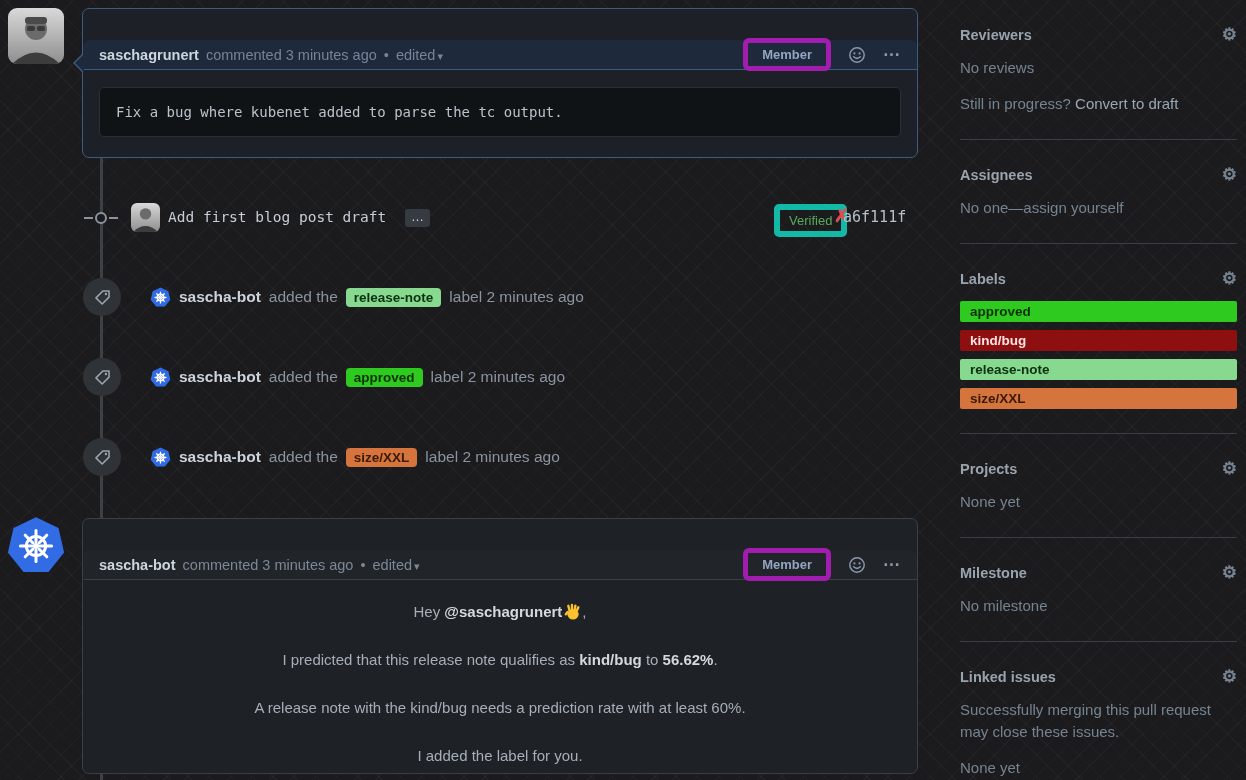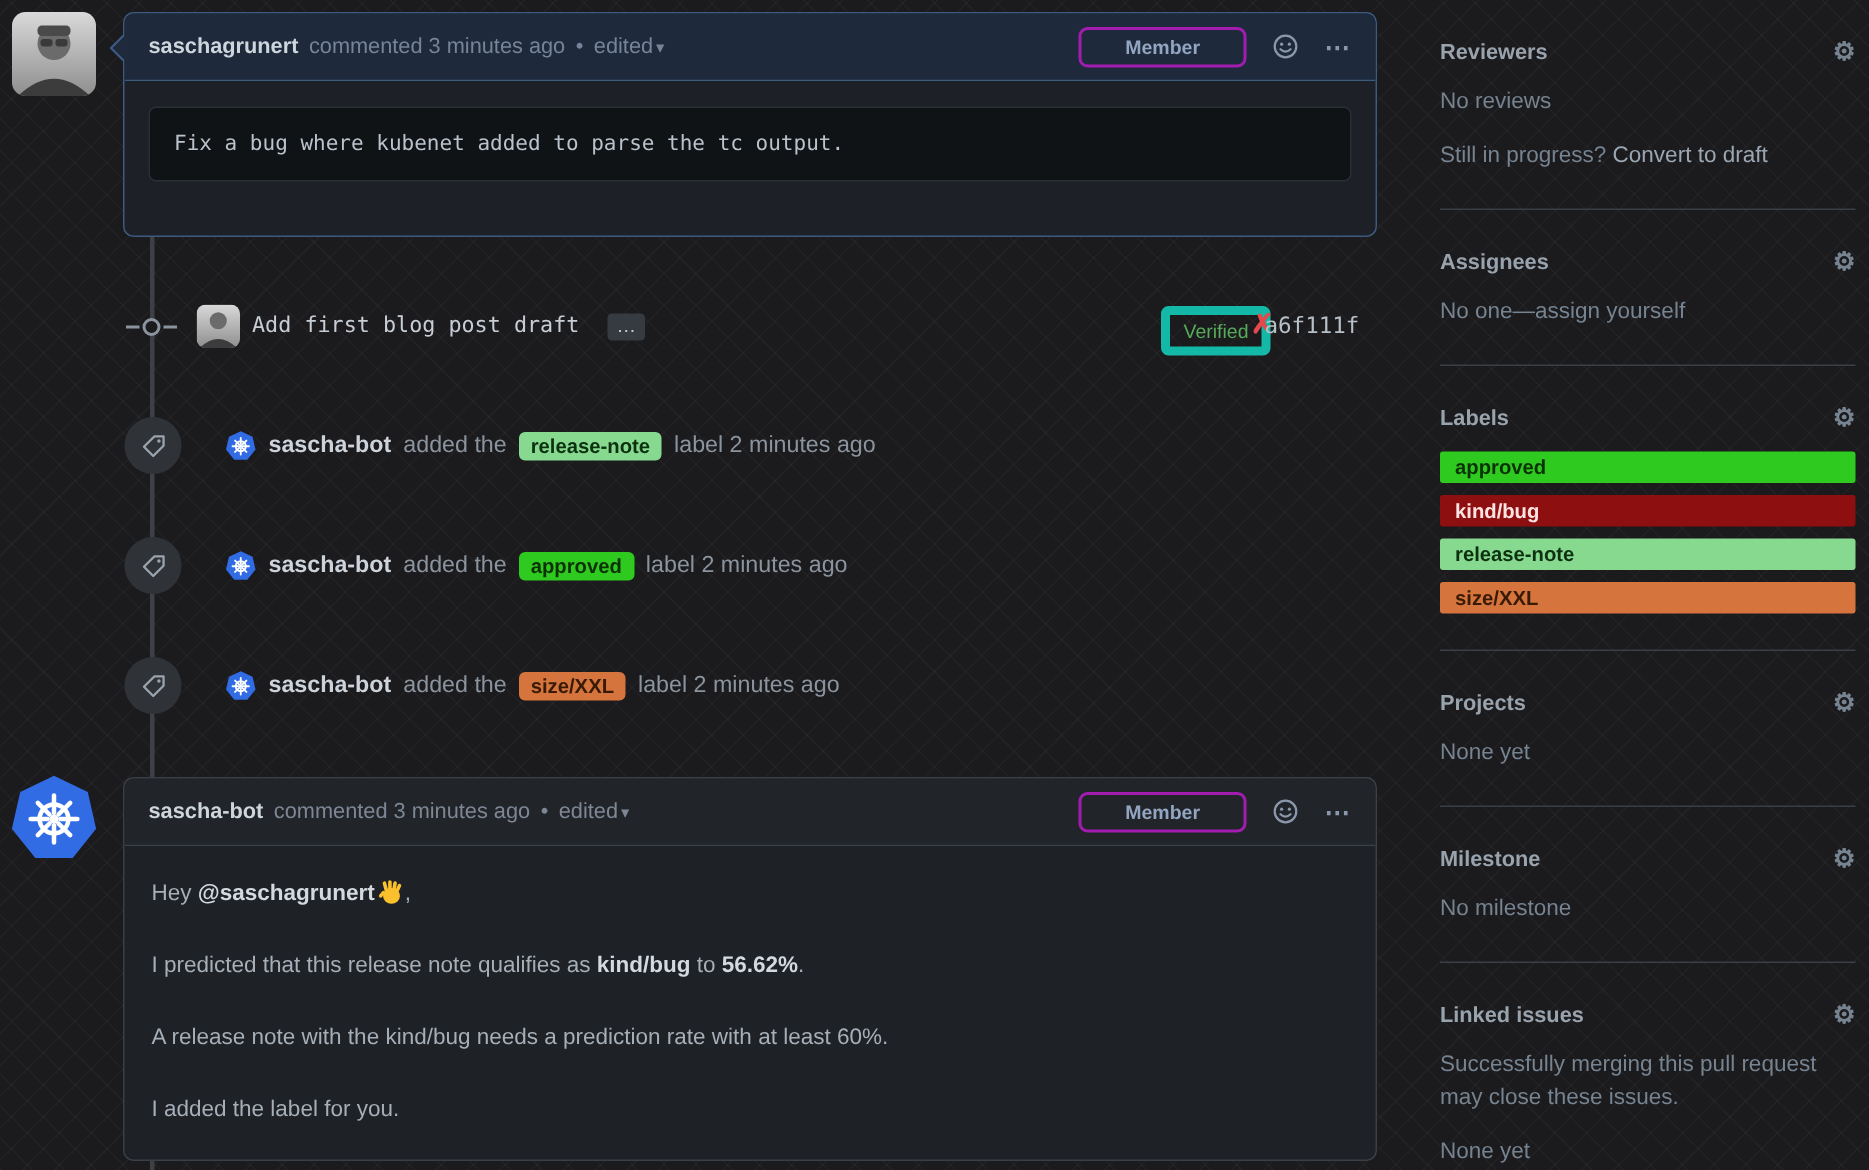--- a/index.html
+++ b/index.html
@@ -16,46 +16,46 @@
 
   
   .avatar-lg { position:absolute; width:56px; height:56px; border-radius:9px; overflow:hidden; z-index:2; }
   .avatar-sm { position:absolute; width:29px; height:29px; border-radius:6px; overflow:hidden; z-index:2; }
   .hept { display:block; }
 
   
   .comment { position:absolute; left:82px; width:836px; border-radius:7px; z-index:1; }
   .comment-1 { top:8px; height:150px; background:#1d2026; border:1px solid #3d5a80; }
   .comment-2 { top:518px; height:256px; background:#1e2125; border:1px solid #3a4048; overflow:hidden; }
-  .c-header { position:relative; height:45px; display:flex; align-items:center; gap:7px; padding:0 16px; border-bottom:1px solid; border-radius:6px 6px 0 0; }
+  .c-header { position:relative; height:30px; display:flex; align-items:center; gap:7px; padding:0 16px; border-bottom:1px solid; border-radius:6px 6px 0 0;margin-top:31px; }
   .comment-1 .c-header { background:#1e2a3b; border-color:#3d5a80; }
   .comment-2 .c-header { background:#212529; border-color:#3a4048; }
   .arrow-outer, .arrow-inner { position:absolute; top:14px; width:0; height:0; border:9px solid transparent; }
   .arrow-outer { left:-19px; }
   .arrow-inner { left:-17px; }
   .comment-1 .arrow-outer { border-right-color:#3d5a80; }
   .comment-1 .arrow-inner { border-right-color:#1e2a3b; }
   .comment-2 .arrow-inner { border-right-color:#212529; }
   .author { font-weight:700; color:#ced6dd; font-size:14.5px; }
   .meta { color:#7d8795; font-size:14.5px; }
   .comment-1 .meta { color:#76839a; }
   .edited-btn { color:#7d8795; font-size:14.5px; }
   .comment-1 .edited-btn { color:#76839a; }
   .caret { font-size:11px; margin-left:2px; }
   .header-right { margin-left:auto; display:flex; align-items:center; gap:17px; }
-  .member-badge { border:2px solid #a21caf; color:#93a5c1; font-size:13px; font-weight:700; padding:4px 29px; border-radius:6px; }
+  .member-badge { border:5px solid #a21caf; color:#93a5c1; font-size:13px; font-weight:700; padding:4px 14px; border-radius:6px; }
   .kebab { color:#8b98ab; font-size:17px; font-weight:700; letter-spacing:1px; }
 
   .codeblock {
     margin:17px 16px; background:#101316; border:1px solid #2a2f36; border-radius:5px;
     padding:16px; font-family:"DejaVu Sans Mono", monospace; font-size:14px; color:#bac2cb;
   }
 
   .c2-body { padding:4px 18px 0; font-size:15px; color:#a6aeb8; line-height:20px; }
-  .c2-body p { margin:28px 0 0; }
+  .c2-body p { margin:28px 0 0;text-align:center; }
   .c2-body p.first { margin-top:18px; }
   .c2-body b { color:#d3d9df; }
   .wave { vertical-align:-4px; margin-left:2px; }
 
   
   .abs { position:absolute; z-index:1; }
   .commit-msg { font-family:"DejaVu Sans Mono", monospace; font-size:14.5px; color:#c6cdd5; }
   .commit-more { background:#363b42; border-radius:3px; color:#c6cdd5; font-size:13px; padding:0 6px; height:18px; line-height:16px; }
   .verified-badge { border:6px solid #14b8a6; border-radius:5px; color:#57ab5a; font-size:13px; padding:3px 9px; }
   .fail-x { color:#e5484d; font-weight:700; font-size:18px; }

